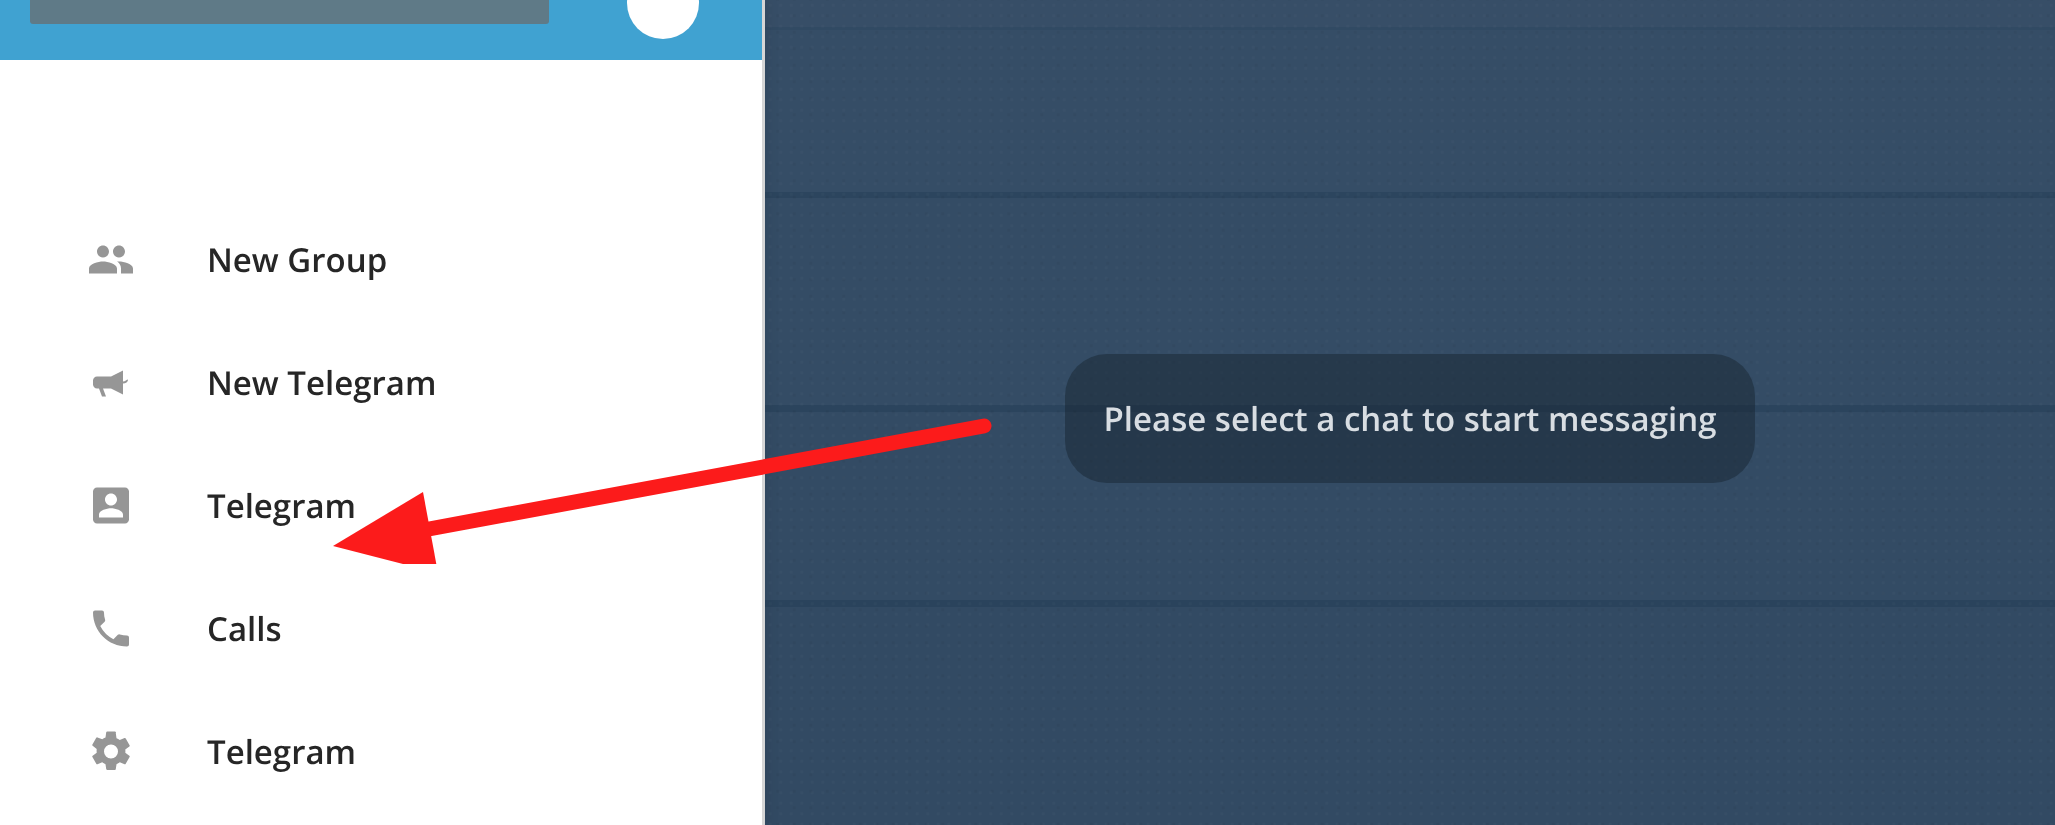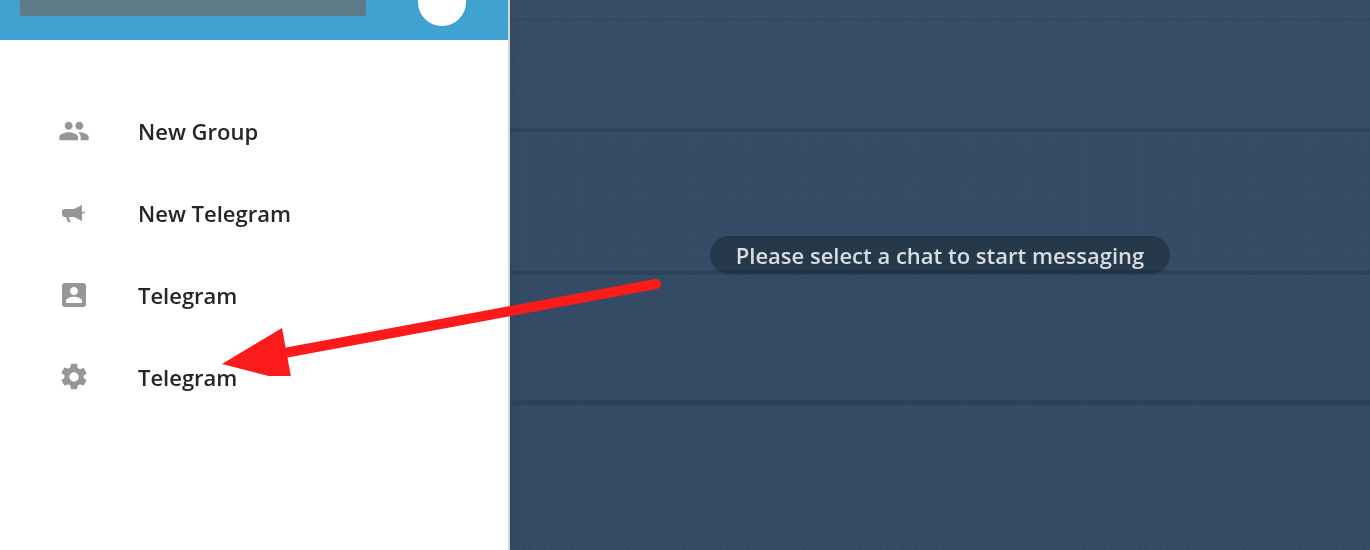--- a/index.html
+++ b/index.html
@@ -19,20 +19,21 @@
   .sidebar {
     width: 508px;
     height: 100%;
     background: #ffffff;
     display: flex;
     flex-direction: column;
     border-right: 2px solid #d6d6d6;
     box-shadow: 2px 0 8px rgba(0,0,0,0.08);
     position: relative;
     z-index: 2;
+    gap: 42px;
   }
   .header-bar {
     background: #40a2d1;
     height: 40px;
     position: relative;
   }
   .search-box {
     position: absolute;
     top: -20px;
     left: 20px;
@@ -110,21 +111,21 @@
     background-size: 7px 7px, 11px 11px;
     background-position: 0 0, 3px 5px;
     pointer-events: none;
   }
   .prompt-pill {
     margin-top: 236px;
     background: rgba(20,30,40,0.42);
     color: #d8dde2;
     font-size: 22px;
     font-weight: 600;
-    padding: 4px 26px;
+    padding: 28px 26px;
     border-radius: 28px;
     white-space: nowrap;
     z-index: 1;
   }
   .arrow-annotation {
     position: absolute;
     left: 218px;
     top: 276px;
     width: 444px;
     height: 100px;
@@ -165,20 +166,28 @@
 
       <div class="menu-item">
         <span class="icon">
           <svg viewBox="0 0 24 24">
               <path d="M19 3H5c-1.1 0-2 .9-2 2v14c0 1.1.9 2 2 2h14c1.1 0 2-.9 2-2V5c0-1.1-.9-2-2-2zm-7 3c1.66 0 3 1.34 3 3s-1.34 3-3 3-3-1.34-3-3 1.34-3 3-3zm6 12H6v-1.5c0-2 4-3.1 6-3.1s6 1.1 6 3.1V18z"></path>
             </svg>
         </span>
         <span class="label">Telegram</span>
       </div>
 
+      <div class="menu-item">
+        <span class="icon">
+          <svg viewBox="0 0 24 24">
+              <path d="M6.62 10.79a15.053 15.053 0 006.59 6.59l2.2-2.2a1 1 0 011.02-.24c1.12.37 2.33.57 3.57.57a1 1 0 011 1V20a1 1 0 01-1 1C10.61 21 3 13.39 3 4a1 1 0 011-1h3.49a1 1 0 011 1c0 1.24.2 2.45.57 3.57a1 1 0 01-.24 1.02l-2.2 2.2z"></path>
+            </svg>
+        </span>
+        <span class="label">Calls</span>
+      </div>
 
       <div class="menu-item">
         <span class="icon">
           <svg viewBox="0 0 24 24">
               <path d="M19.14 12.94a7.49 7.49 0 000-1.88l2.03-1.58a.5.5 0 00.12-.64l-1.92-3.32a.5.5 0 00-.6-.22l-2.39.96a7.28 7.28 0 00-1.63-.94l-.36-2.54A.5.5 0 0013.9 2h-3.8a.5.5 0 00-.49.42l-.36 2.54c-.58.24-1.13.55-1.63.94l-2.39-.96a.5.5 0 00-.6.22L2.71 8.48a.5.5 0 00.12.64l2.03 1.58a7.49 7.49 0 000 1.88l-2.03 1.58a.5.5 0 00-.12.64l1.92 3.32c.13.23.4.32.6.22l2.39-.96c.5.39 1.05.7 1.63.94l.36 2.54c.4.24.24.42.49.42h3.8c.25 0 .46-.18.49-.42l.36-2.54c.58-.24 1.13-.55 1.63-.94l2.39.96c.23.09.47 0 .6-.22l1.92-3.32a.5.5 0 00-.12-.64l-2.03-1.58zM12 15.5A3.5 3.5 0 1112 8.5a3.5 3.5 0 010 7z"></path>
             </svg>
         </span>
         <span class="label">Telegram</span>
       </div>
 

